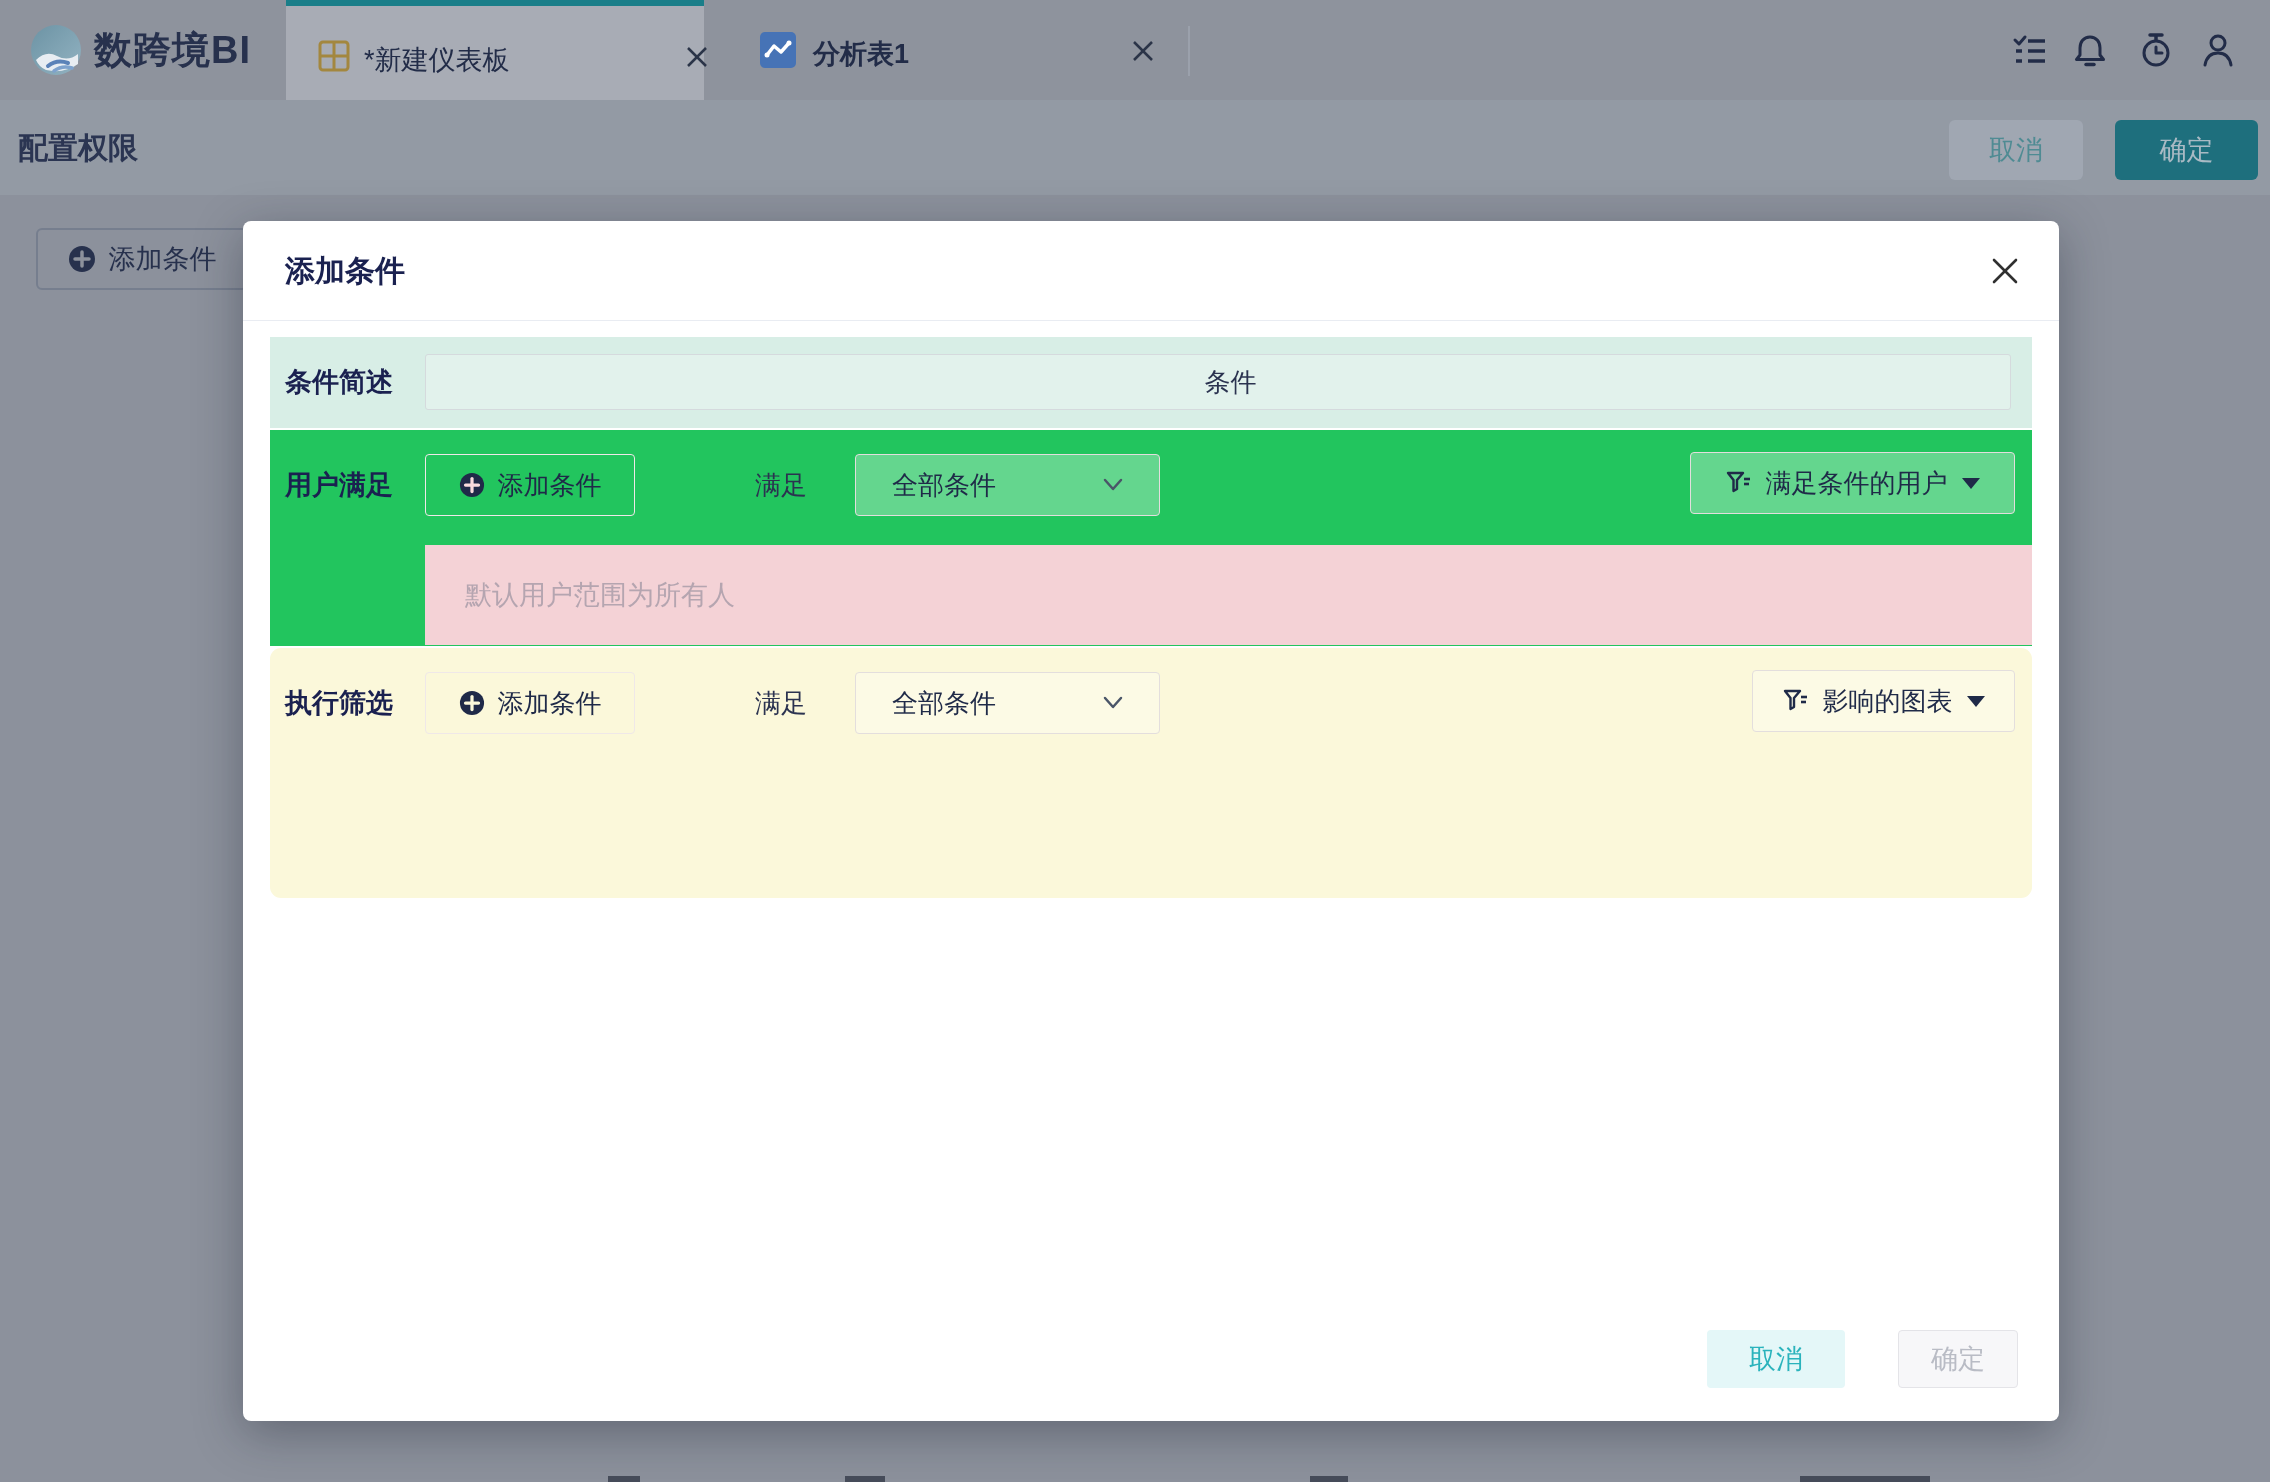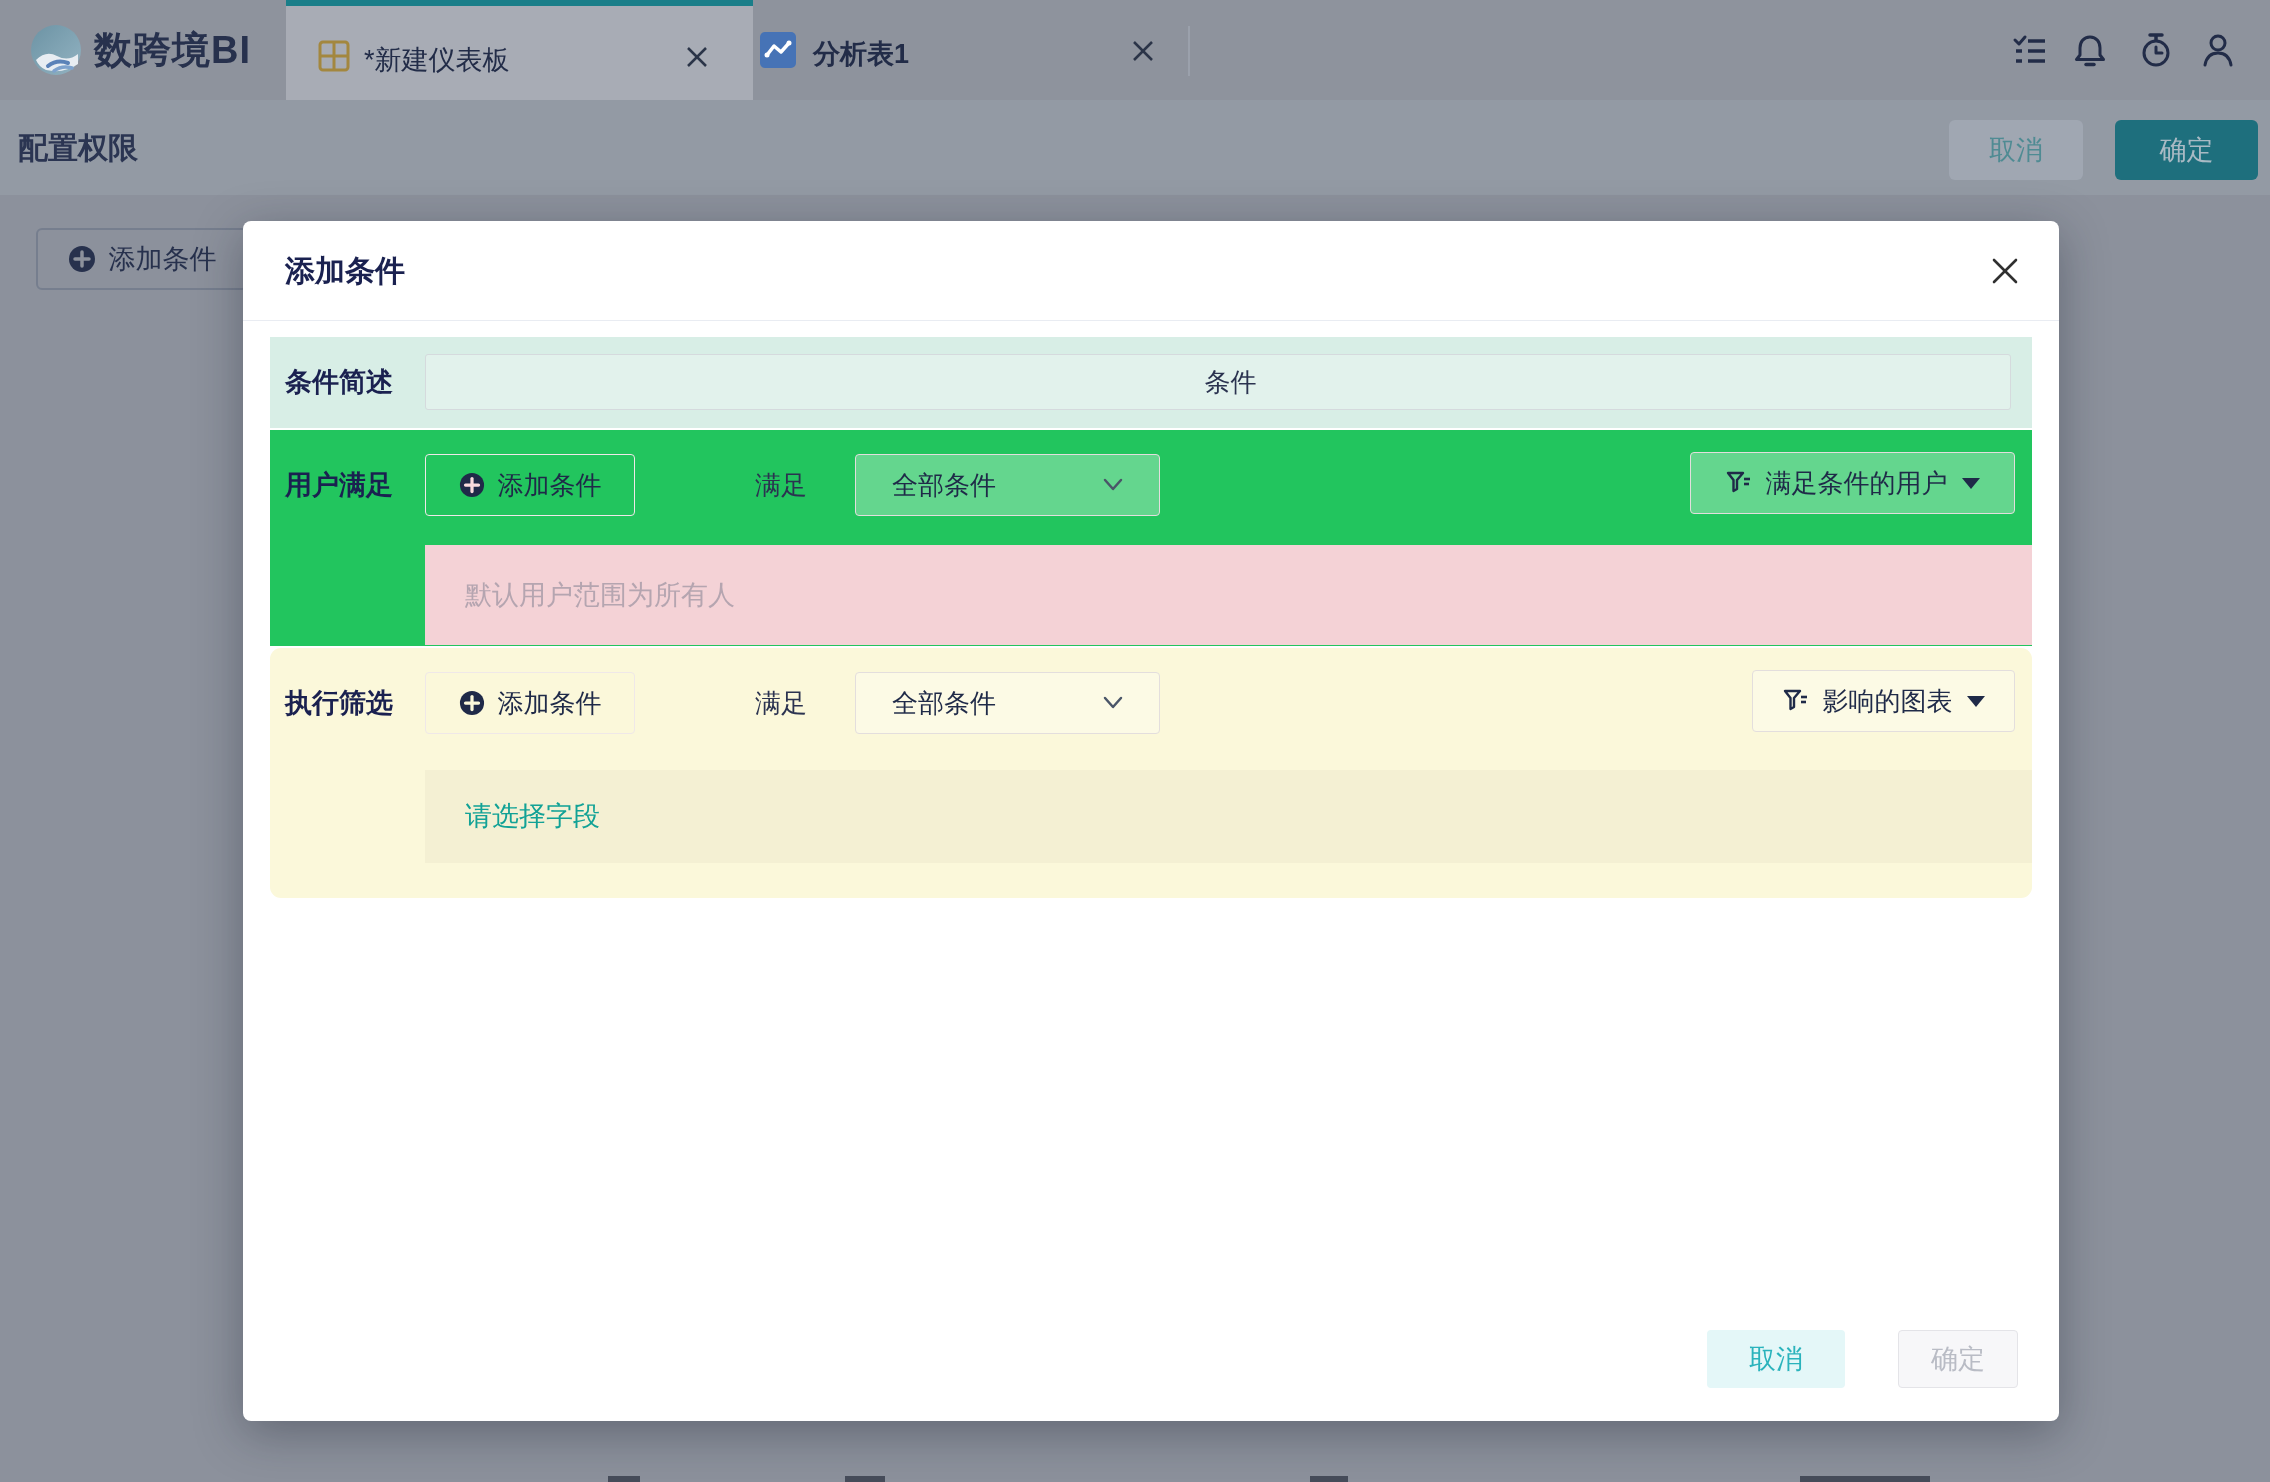--- a/index.html
+++ b/index.html
@@ -5,21 +5,21 @@
   * { margin:0; padding:0; box-sizing:border-box; }
   html,body { width:2270px; height:1482px; }
   body { font-family:"Liberation Sans", sans-serif; background:#8c919c; overflow:hidden; position:relative; }
   .abs { position:absolute; }
 
   
   .topbar { left:0; top:0; width:2270px; height:100px; background:#8e939d; }
   .brand-wrap { left:30px; top:0; height:100px; display:flex; align-items:center; gap:12px; }
   .brand-text { font-size:38px; font-weight:bold; color:#27314d; letter-spacing:1px; }
   .tab { top:0; height:100px; display:flex; align-items:center; }
-  .tab-active { left:286px; width:467px; background:#a8acb5; border-top:6px solid #1a7e89; }
+  .tab-active { left:286px; width:418px; background:#a8acb5; border-top:6px solid #1a7e89; }
   .tab-plain { left:725px; width:463px;font-weight:bold; }
   .tab-label { font-size:27px; color:#222c48; }
   .tab-divider { left:1188px; top:26px; width:2px; height:50px; background:#9ba1ac; }
   .topbar-icon { top:32px; width:36px; height:36px; }
   .pageheader { left:0; top:100px; width:2270px; height:95px; background:#939aa4; }
   .page-title { left:18px; top:100px; height:95px; line-height:95px; font-size:30px; font-weight:bold; color:#2b3552; }
   .btn-top { top:120px; height:60px; border-radius:6px; font-size:27px; display:flex; align-items:center; justify-content:center; cursor:pointer; }
   .btn-top-cancel { left:1949px; width:134px; background:#a0a7b2; color:#4f8b93; }
   .btn-top-confirm { left:2115px; width:143px; background:#1e6f7d; color:#a9bac4; }
   .bg-add-btn { left:36px; top:228px; width:212px; height:62px; border:2px solid #767e8e; border-radius:6px;
@@ -219,20 +219,17 @@
     </div>
     <div class="abs right-btn charts-btn">
       <svg width="26" height="26" viewBox="0 0 26 26">
         <path d="M2 3 h15 l-6 7 v9 l-3.5 2 v-11 L2 3 z" fill="none" stroke="#1f2a48" stroke-width="2.4" stroke-linejoin="round"></path>
         <line x1="18" y1="9" x2="24" y2="9" stroke="#1f2a48" stroke-width="2.6"></line>
         <line x1="18" y1="14" x2="23" y2="14" stroke="#1f2a48" stroke-width="2.6"></line>
       </svg>
       <span>影响的图表</span>
       <span class="caret-down"></span>
     </div>
-    <div class="abs inner-panel yellow-inner">
-      <div class="abs field-link">请选择字段</div>
-    </div>
   </div>
 
   <div class="abs modal-cancel">取消</div>
   <div class="abs modal-confirm">确定</div>
 </div>
 
 </body></html>

